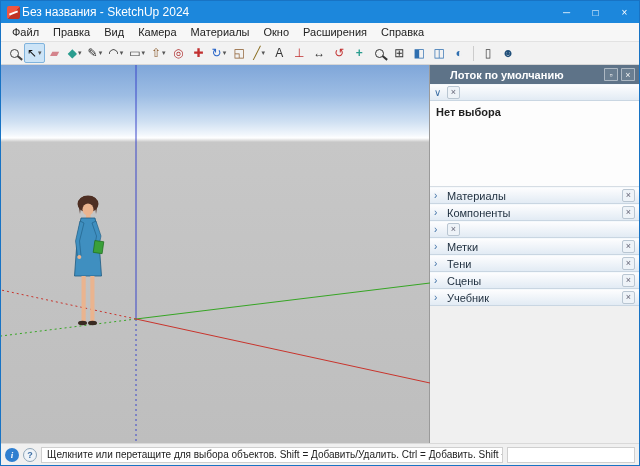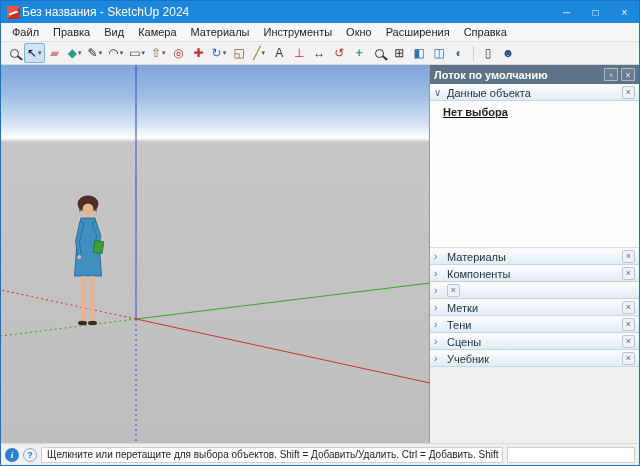--- a/index.html
+++ b/index.html
@@ -32,28 +32,28 @@
   
   .main { position:absolute; top:64px; left:0; right:0; bottom:22px; display:flex; }
   .viewport {
     position:relative; width:429px; height:100%; border-right:1px solid #9a9a9a; flex:none;
     background:linear-gradient(to bottom,#7fa6d9 0%,#9dbde4 8%,#cfe0f2 15%,#f2f7fc 18.4%,#ffffff 19.3%,#c7c7c7 20.4%,#c2c2c2 62%,#bebebe 100%);
   }
   .viewport svg { position:absolute; inset:0; }
   
   .tray { flex:1; background:#f0f0f0; display:flex; flex-direction:column; min-width:0; }
   .tray-header { height:19px; background:#5e7388; color:#fff; display:flex; align-items:center; padding:0 4px; flex:none; }
-  .tray-title { flex:1; font-weight:bold; font-size:11px; }
+  .tray-title { flex:1; font-weight:bold; font-size:11px;margin-left:16px; }
   .tray-hbtn { width:14px; height:13px; display:flex; align-items:center; justify-content:center; font-size:9px; color:#f2f2f2; border:1px solid rgba(255,255,255,.45); background:rgba(255,255,255,.08); margin-left:3px; border-radius:1px; }
   .tray-row { height:17px; display:flex; align-items:center; padding:0 4px; flex:none;
     background:linear-gradient(#fdfdfe,#e2ebf4); border-top:1px solid #f5f9fc; border-bottom:1px solid #c9d6e2; }
   .chev { color:#3d6fa5; width:13px; font-size:10px; line-height:1; }
   .tray-label { flex:1; color:#1e2e3e; }
   .tray-x { width:13px; height:13px; line-height:11px; text-align:center; color:#667; border:1px solid #b9c6d2; background:#eef3f8; font-size:9px; border-radius:2px; }
-  .tray-content { height:147px; background:#fdfdfd; border-bottom:1px solid #d6dde4; padding:5px 13px; flex:none;text-decoration:underline; }
+  .tray-content { height:86px; background:#fdfdfd; border-bottom:1px solid #d6dde4; padding:5px 6px; flex:none; }
   .no-selection { font-weight:bold; color:#222; }
   
   .statusbar { position:absolute; left:0; bottom:0; width:100%; height:22px; background:#f0f0f0; border-top:1px solid #d9d9d9; display:flex; align-items:center; padding:0 4px; gap:4px; }
   .sb-icon { width:14px; height:14px; border-radius:50%; display:flex; align-items:center; justify-content:center; font-size:9px; font-weight:bold; flex:none; }
   .sb-info { background:#2f7fd0; color:#fff; font-style:italic; font-family:"Liberation Serif",serif; }
   .sb-help { background:#eef3f8; border:1px solid #8fa6b8; color:#3d6fa5; }
   .sb-hint { flex:1; height:16px; background:#fff; border:1px solid #cfcfcf; padding:0 5px; font-size:10px; white-space:nowrap; overflow:hidden; color:#222; display:flex; align-items:center; min-width:0; }
   .sb-measure { width:128px; height:16px; border:1px solid #cfcfcf; background:#fff; font-size:10px; padding:0 4px; font-family:inherit; flex:none; }
 </style>
 </head>
@@ -70,21 +70,20 @@
       <div class="tb-btn">×</div>
     </div>
   </div>
 
   <div class="menubar">
       <span class="menu-item">Файл</span>
       <span class="menu-item">Правка</span>
       <span class="menu-item">Вид</span>
       <span class="menu-item">Камера</span>
       <span class="menu-item">Материалы</span>
-      <span class="menu-item">Инструменты</span>
       <span class="menu-item">Окно</span>
       <span class="menu-item">Расширения</span>
       <span class="menu-item">Справка</span>
     </div>
 
   <div class="toolbar">
       <div class="tool">
         <span class="mag" style="color: rgb(68, 68, 68);"></span>
       </div>
       <div class="tool active">
@@ -205,21 +204,20 @@
 
     <div class="tray">
       <div class="tray-header">
         <span class="tray-title">Лоток по умолчанию</span>
         <span class="tray-hbtn">▫</span>
         <span class="tray-hbtn">×</span>
       </div>
       <div>
           <div class="tray-row">
             <span class="chev">∨</span>
-            <span class="tray-label">Данные объекта</span>
             <span class="tray-x">×</span>
           </div>
           <div class="tray-content">
             <div class="no-selection">Нет выбора</div>
           </div>
           <div class="tray-row">
             <span class="chev">›</span>
             <span class="tray-label">Материалы</span>
             <span class="tray-x">×</span>
           </div>

